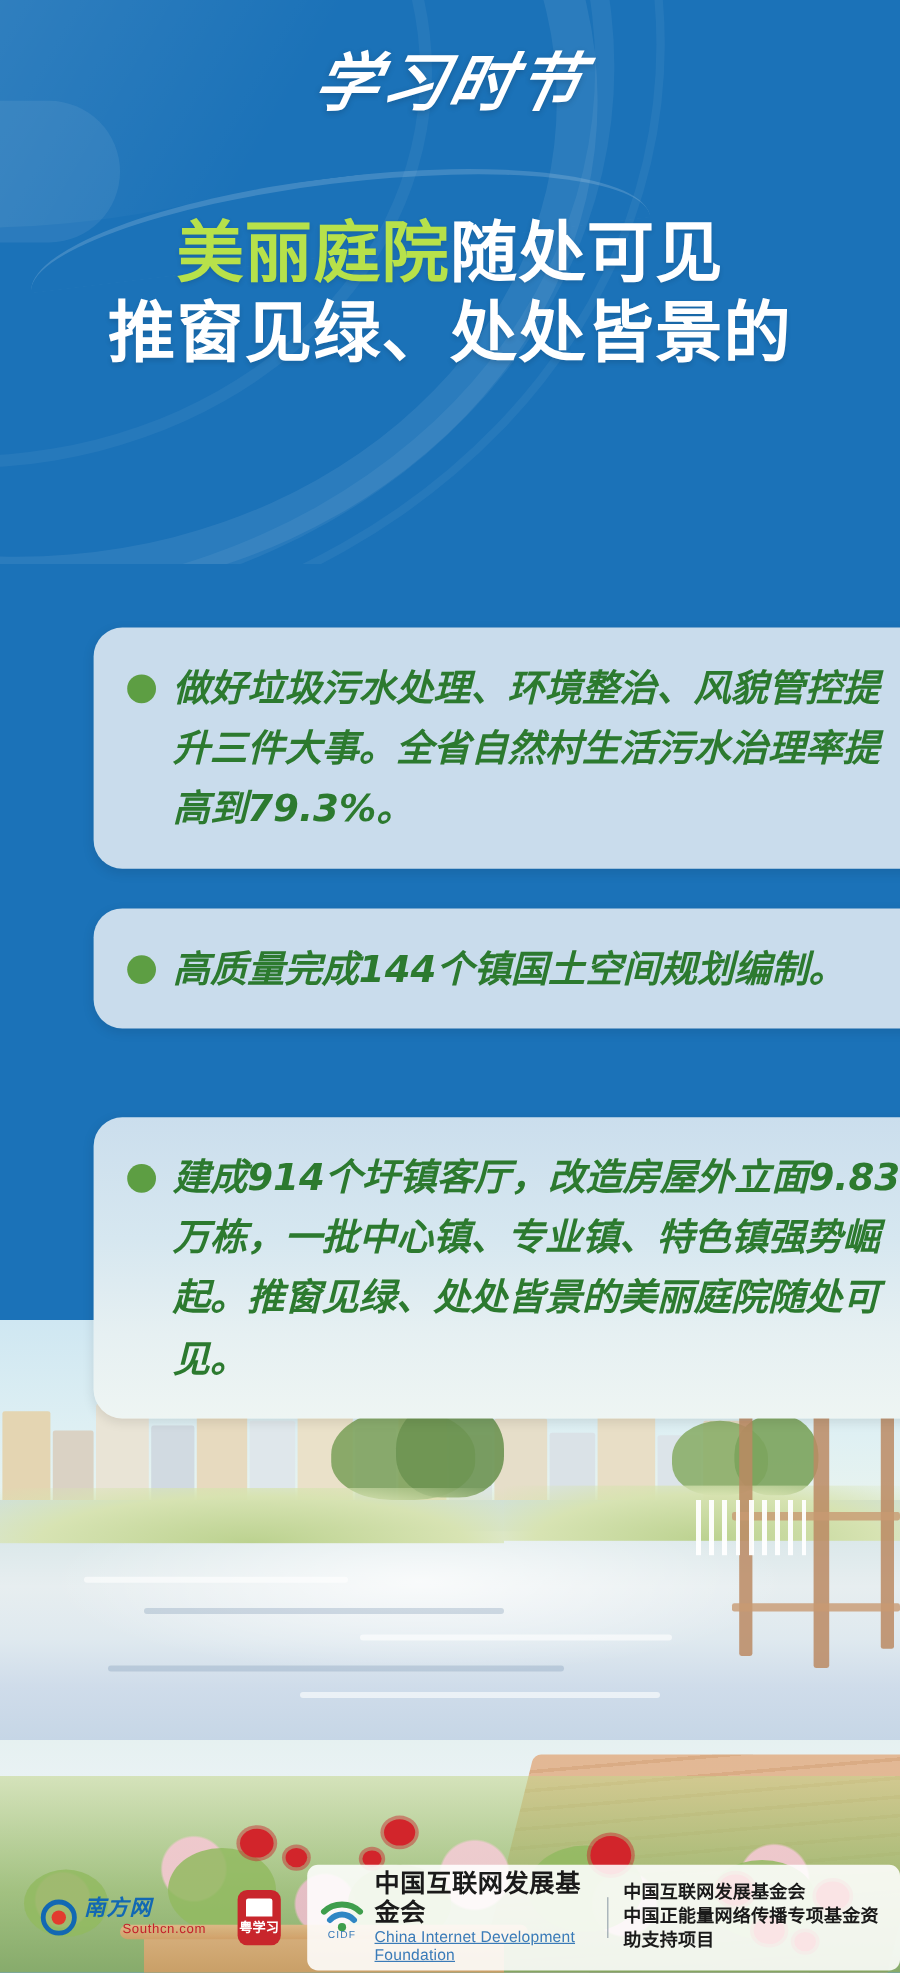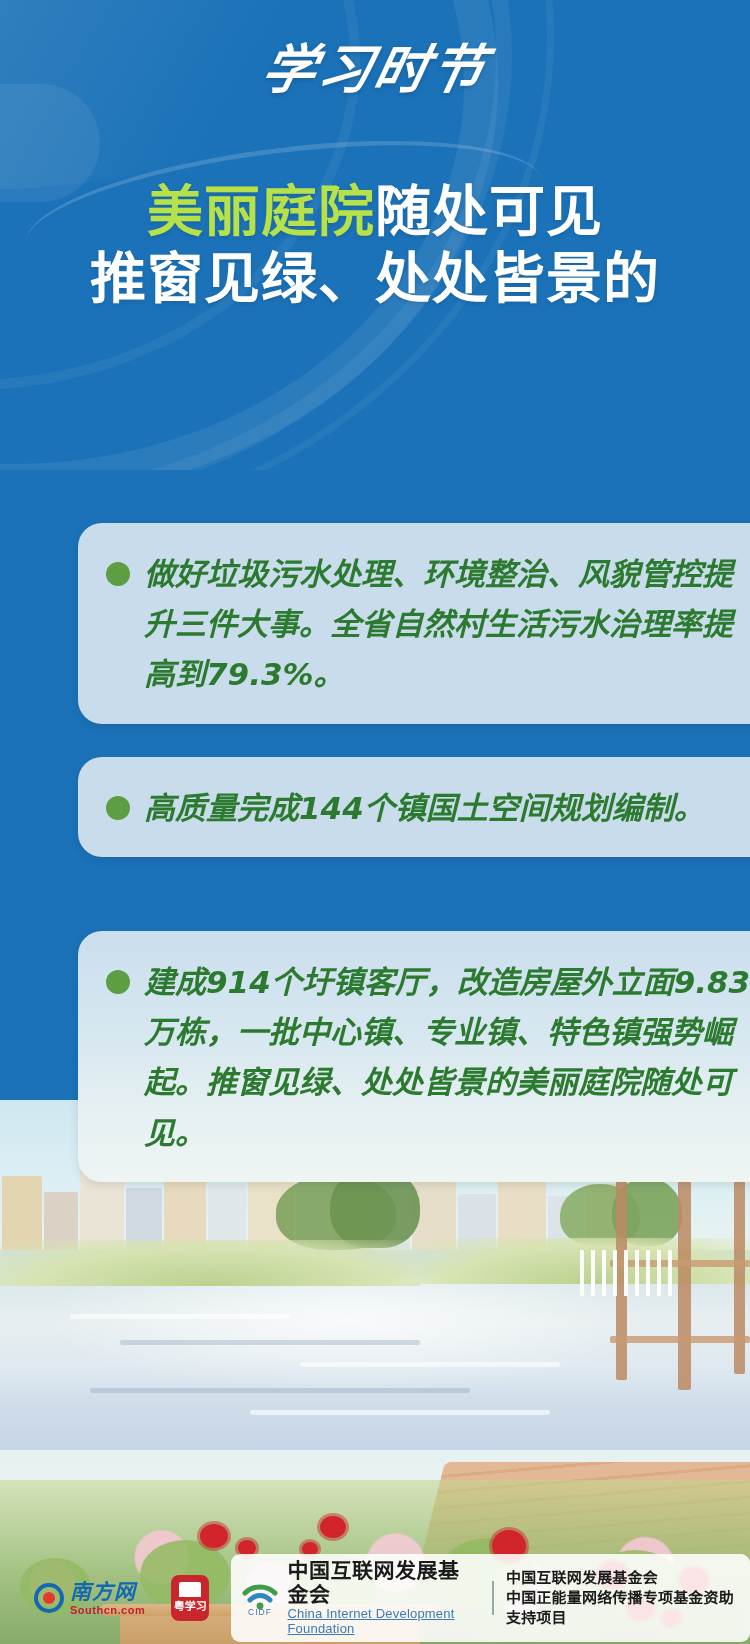--- a/index.html
+++ b/index.html
@@ -119,22 +119,22 @@
     font-family:"DejaVu Sans","Liberation Sans",sans-serif;
   }
 
   
   .footer{position:absolute;left:0;bottom:16px;width:750px;height:60px;display:flex;align-items:center;padding-left:34px;box-sizing:border-box;}
   .lg{display:flex;align-items:center;}
   .lg-southcn{margin-right:26px;display:flex;align-items:center;}
   .sc-mark{width:30px;height:30px;border-radius:50%;border:4px solid #1268b3;box-sizing:border-box;position:relative;margin-right:6px;}
   .sc-mark:after{content:"";position:absolute;left:5px;top:5px;width:12px;height:12px;border-radius:50%;background:#e23b2e;}
   .sc-txt{display:flex;flex-direction:column;line-height:1;}
-  .sc-cn{font-size:21px;font-weight:bold;color:#1268b3;font-style:italic;letter-spacing:1px;font-family:"DejaVu Serif","Liberation Serif",serif;}
-  .sc-en{font-size:11px;font-weight:bold;color:#c4202a;letter-spacing:.5px;margin-top:3px;}
+  .sc-cn{font-size:18px;font-weight:bold;color:#1268b3;font-style:italic;letter-spacing:1px;font-family:"DejaVu Serif","Liberation Serif",serif;}
+  .sc-en{font-size:11px;font-weight:normal;color:#c4202a;letter-spacing:.5px;margin-top:3px;margin-left:32px;}
   .lg-yue{width:46px;height:46px;border-radius:8px;background:#c8262c;margin-right:22px;position:relative;display:flex;align-items:center;justify-content:center;}
   .lg-yue .book{width:22px;height:15px;background:#fff;border-radius:2px 2px 0 0;position:absolute;top:7px;}
   .lg-yue .yx{position:absolute;bottom:8px;font-size:11px;color:#fff;font-weight:bold;letter-spacing:0;}
   .cidf-pill{display:flex;align-items:center;background:rgba(255,255,255,.88);border-radius:9px;padding:5px 10px;}
   .cidf-mark{width:38px;height:34px;margin-right:8px;position:relative;}
   .cidf-txt{display:flex;flex-direction:column;line-height:1.15;}
   .cidf-cn{font-size:21px;font-weight:bold;color:#1a1a1a;letter-spacing:.5px;}
   .cidf-en{font-size:13px;color:#3a7bb8;letter-spacing:.2px;text-decoration:underline;}
   .divider{width:2px;height:34px;background:#9aa6ae;margin:0 12px;}
   .sponsor{display:flex;flex-direction:column;line-height:1.35;}

